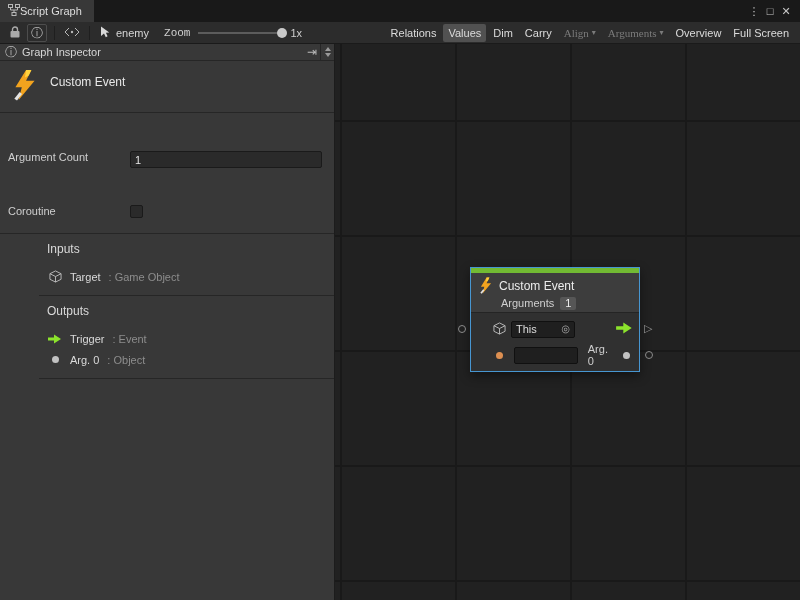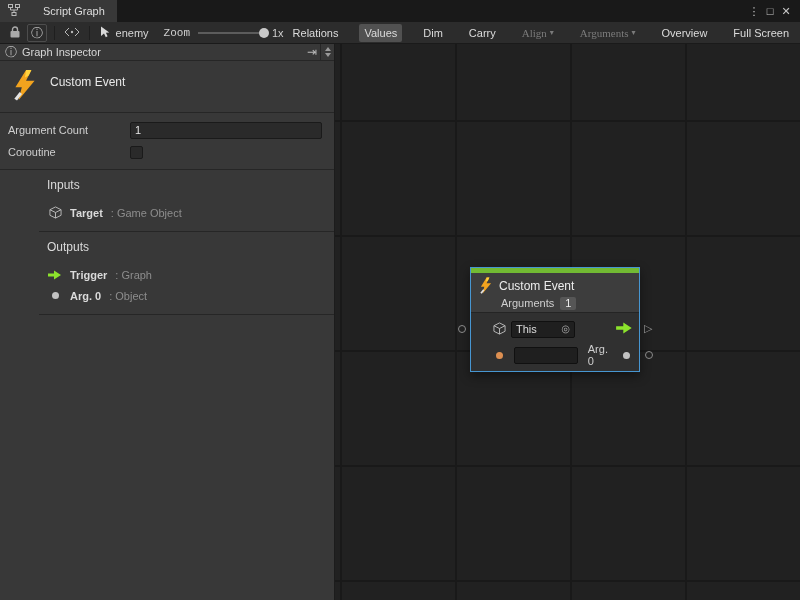--- a/index.html
+++ b/index.html
@@ -5,62 +5,62 @@
   * { margin:0; padding:0; box-sizing:border-box; }
   html,body { background:#111; }
   .screen{
     position:relative; width:800px; height:600px; overflow:hidden;
     background:#383838; color:#d8d8d8;
     font-family:"Liberation Sans", sans-serif; font-size:11px;
   }
 
   
   .titlebar{ position:absolute; top:0; left:0; right:0; height:22px; background:#191919; display:flex; align-items:stretch; }
-  .tab{ display:flex; align-items:center; gap:23px; padding:0 12px 0 8px; background:#383838; color:#dedede; }
+  .tab{ display:flex; align-items:center; gap:0; padding:0 12px 0 8px; background:#383838; color:#dedede; }
   .win-controls{ margin-left:auto; display:flex; align-items:center; padding-right:6px; color:#c6c6c6; }
   .win-controls span{ width:16px; text-align:center; font-size:11px; cursor:default; }
 
   
   .toolbar{ position:absolute; top:22px; left:0; right:0; height:22px; background:#2c2c2c; border-bottom:1px solid #1a1a1a; display:flex; align-items:center; padding:0 4px; }
   .tb-icon{ height:18px; min-width:20px; display:flex; align-items:center; justify-content:center; color:#b8b8b8; margin:0 1px; }
   .tb-icon.boxed{ border:1px solid #4d4d4d; border-radius:2px; padding:0 3px; }
   .tb-sep{ width:1px; height:14px; background:#1f1f1f; margin:0 6px; }
   .graph-ref{ display:flex; align-items:center; gap:5px; margin:0 4px; color:#d6d6d6; }
   .zoom-label{ margin-left:11px; color:#cfcfcf;font-family:Liberation Mono, monospace; }
   .zoom-track{ width:84px; height:2px; background:#5c5c5c; position:relative; margin:0 8px; }
   .zoom-knob{ position:absolute; right:-5px; top:-4px; width:10px; height:10px; border-radius:50%; background:#c9c9c9; }
   .zoom-value{ color:#cfcfcf; margin-right:4px; }
-  .tb-buttons{ margin-left:auto; display:flex; align-items:center; gap:16px; padding-right:2px; }
+  .tb-buttons{ margin-left:auto; display:flex; align-items:center; gap:2px; padding-right:2px; }
   .tb-btn{ padding:3px 5px; border-radius:2px; color:#dcdcdc; white-space:nowrap; display:flex; align-items:center; gap:3px; }
   .tb-btn.active{ background:#515151; }
   .tb-btn.disabled{ color:#7b7b7b;font-family:Liberation Serif, serif; }
   .caret{ font-size:8px; line-height:8px; }
 
   
   .inspector{ position:absolute; top:44px; left:0; width:335px; bottom:0; background:#383838; border-right:1px solid #1c1c1c; }
   .insp-header{ height:17px; display:flex; align-items:center; gap:5px; padding:0 0 0 5px; border-bottom:1px solid #262626; color:#d6d6d6; }
   .insp-header .right{ margin-left:auto; display:flex; align-items:center; gap:3px; height:100%; }
   .icon-glyph{ color:#b9b9b9; font-size:12px; line-height:1; }
   .spin{ display:flex; flex-direction:column; gap:2px; justify-content:center; align-items:center; width:14px; height:100%; border-left:1px solid #262626; }
   .tri-up{ width:0; height:0; border-left:3px solid transparent; border-right:3px solid transparent; border-bottom:4px solid #9a9a9a; }
   .tri-down{ width:0; height:0; border-left:3px solid transparent; border-right:3px solid transparent; border-top:4px solid #9a9a9a; }
 
   .unit-head{ height:52px; display:flex; align-items:flex-start; gap:12px; padding:8px 10px 0 12px; border-bottom:1px solid #262626; }
   .unit-title{ font-size:12px; color:#e8e8e8; margin-top:6px; }
 
   .fields{ padding:6px 12px 6px 8px; border-bottom:1px solid #262626; }
-  .field-row{ display:flex; align-items:center; height:22px; }
+  .field-row{ display:flex; height:22px;margin-top:32px; }
   .field-label{ width:122px; color:#cfcfcf; }
   .text-input{ flex:1; height:17px; background:#2a2a2a; border:1px solid #1a1a1a; border-radius:2px; color:#e6e6e6; padding:0 4px; font-size:11px; font-family:inherit; outline:none; }
   .checkbox{ width:13px; height:13px; background:#2a2a2a; border:1px solid #1a1a1a; border-radius:2px; display:inline-block; }
 
   .io-block{ padding:8px 8px 8px 8px; border-bottom:1px solid #262626;margin-left:39px; }
   .io-header{ font-size:12px; color:#dadada; margin:0 0 10px 0; }
   .io-row{ display:flex; align-items:center; gap:8px; height:21px; padding-left:1px; }
-  .io-name{ color:#dadada; font-weight:bold; }
+  .io-name{ color:#dadada; font-weight:normal; }
   .io-type{ color:#8d8d8d; }
   .icon-cell{ width:14px; display:flex; justify-content:center; }
   .dot{ width:7px; height:7px; border-radius:50%; display:inline-block; }
   .dot.orange{ background:#dd8f51; }
   .dot.gray{ background:#c2c2c2; }
 
   
   .canvas{
     position:absolute; top:44px; left:335px; right:0; bottom:0;
     background-color:#212121;
@@ -233,21 +233,21 @@
 
     <div class="io-block">
       <div class="io-header">Outputs</div>
       <div class="io-row">
         <span class="icon-cell">
           <svg width="14" height="10" viewBox="0 0 14 10">
             <path d="M0 3.5 L6 3.5 L6 0.5 L13 5 L6 9.5 L6 6.5 L0 6.5 Z" fill="#8ce32c"></path>
           </svg>
         </span>
         <span class="io-name">Trigger</span>
-        <span class="io-type">: Graph</span>
+        <span class="io-type">: Event</span>
       </div>
       <div class="io-row">
         <span class="icon-cell">
             <span class="dot gray"></span>
           </span>
         <span class="io-name">Arg. 0</span>
         <span class="io-type">: Object</span>
       </div>
     </div>
   </div>

